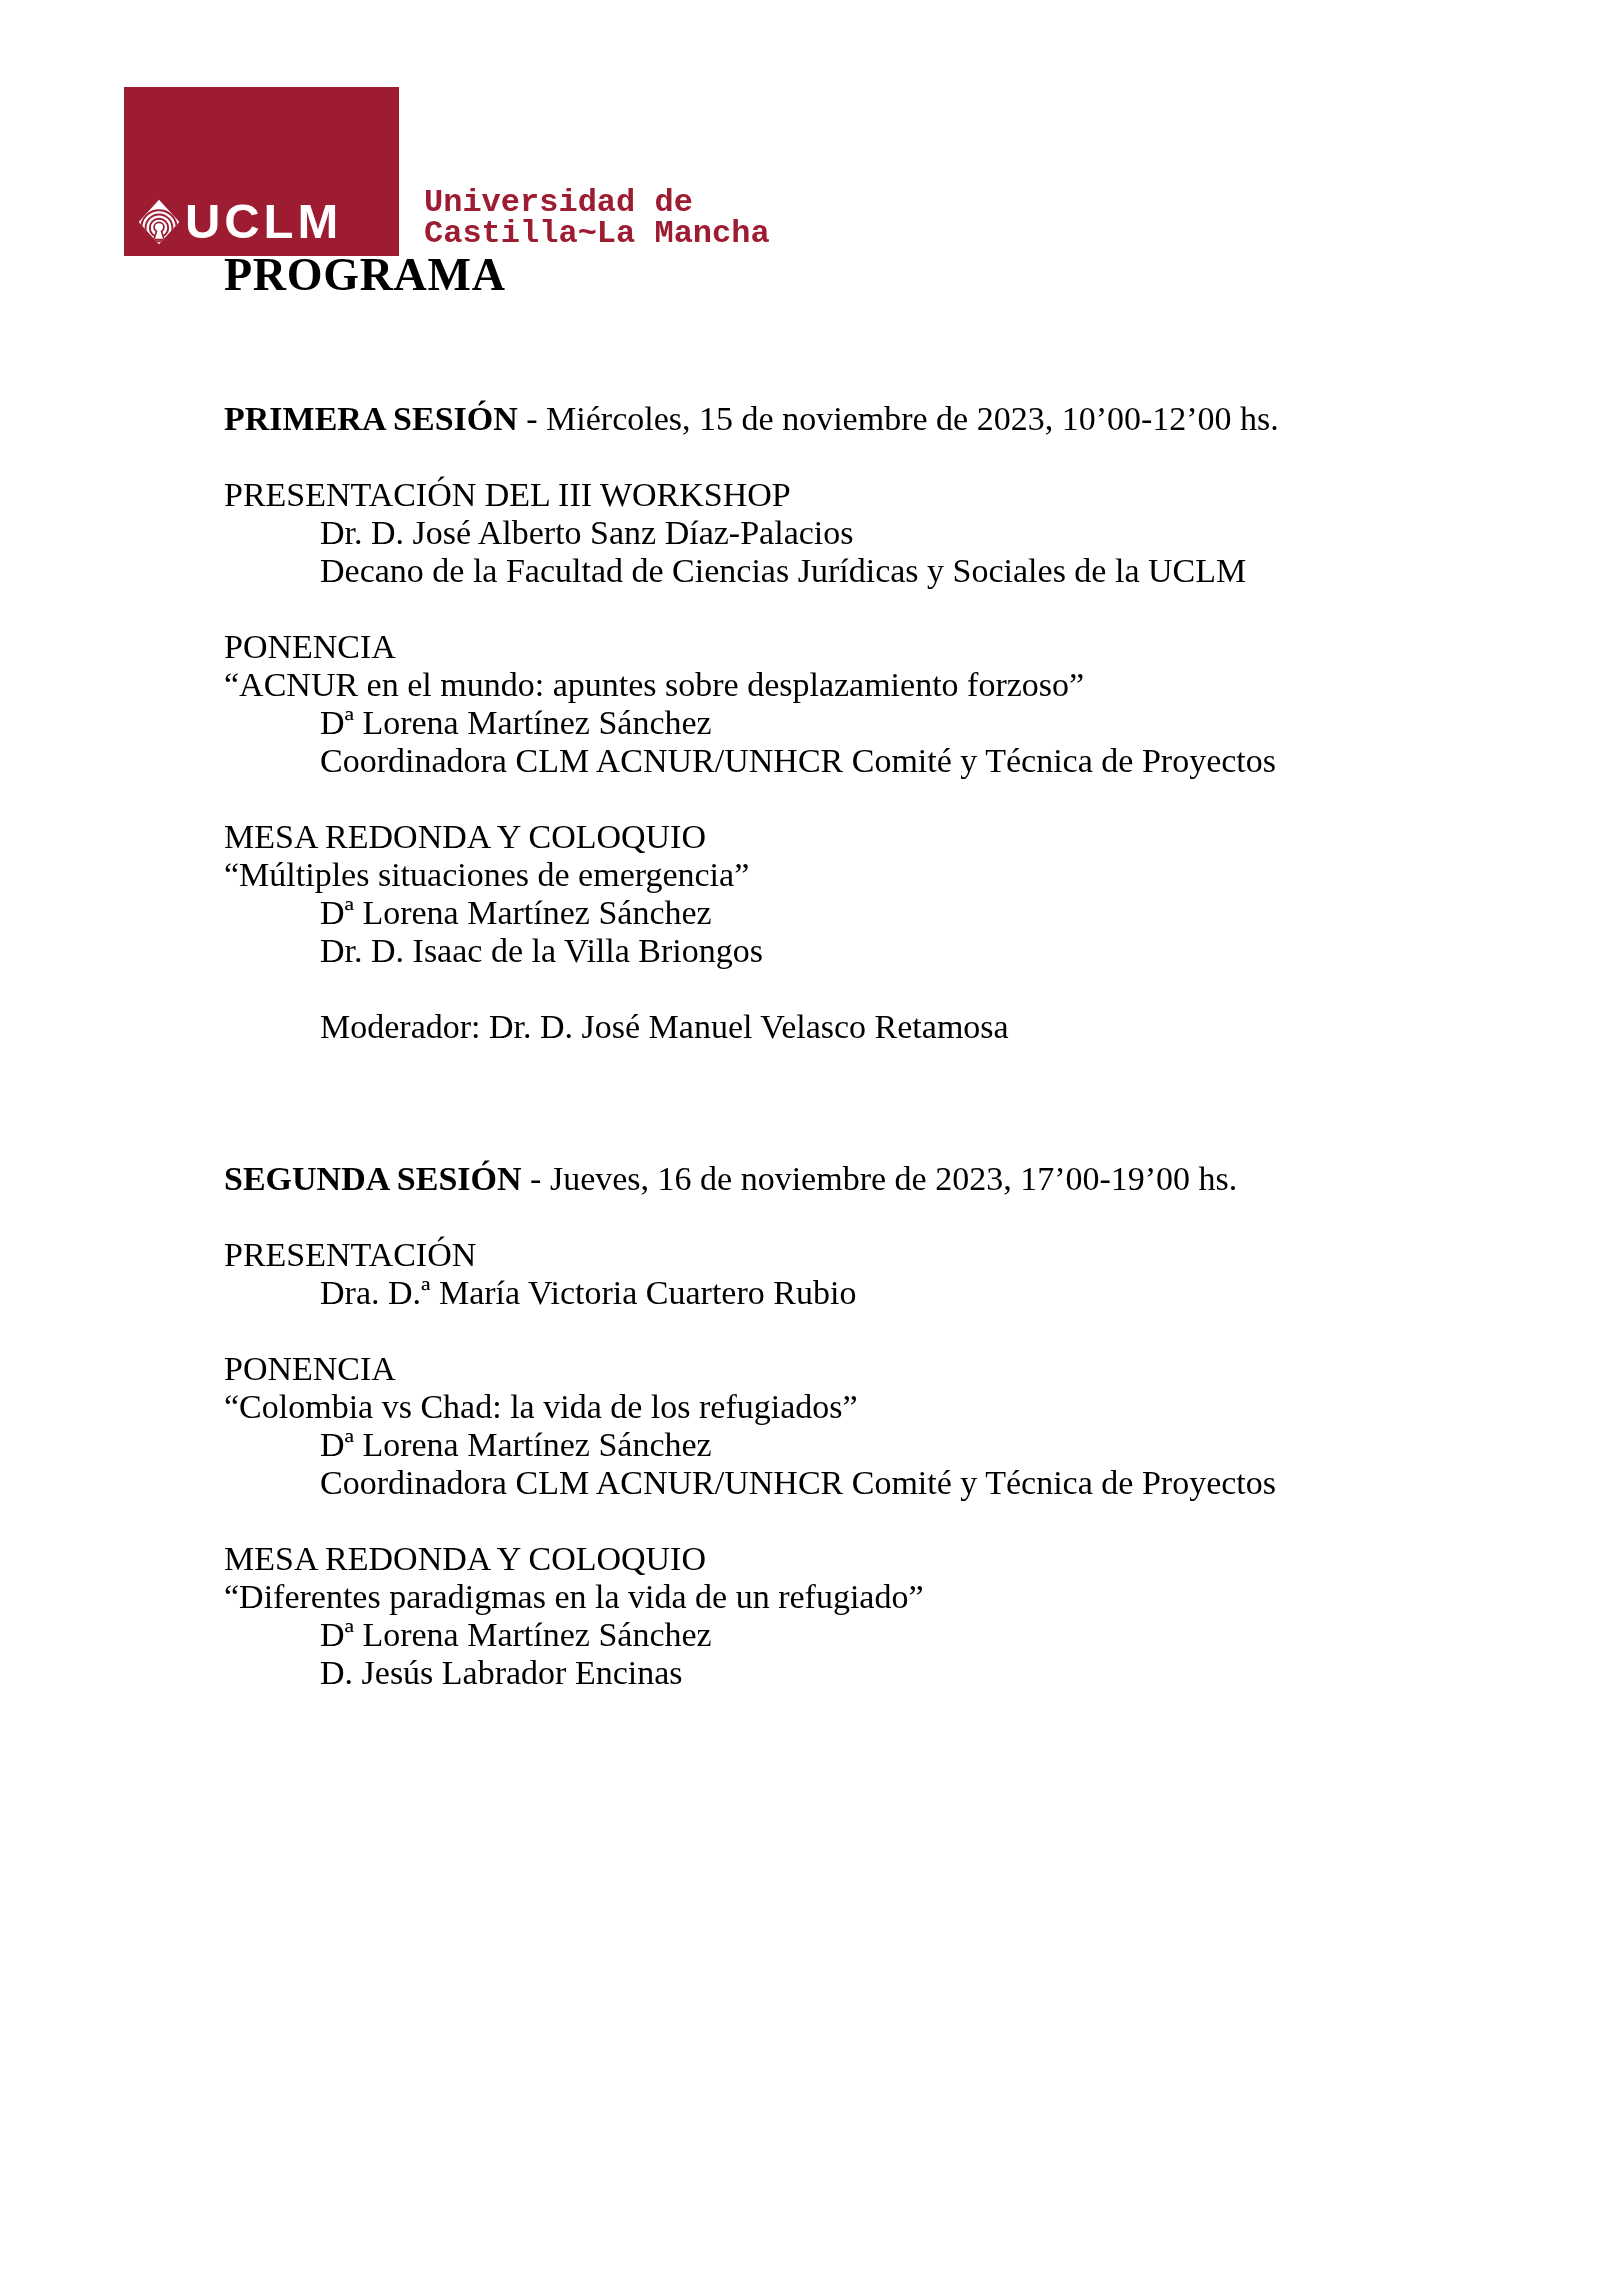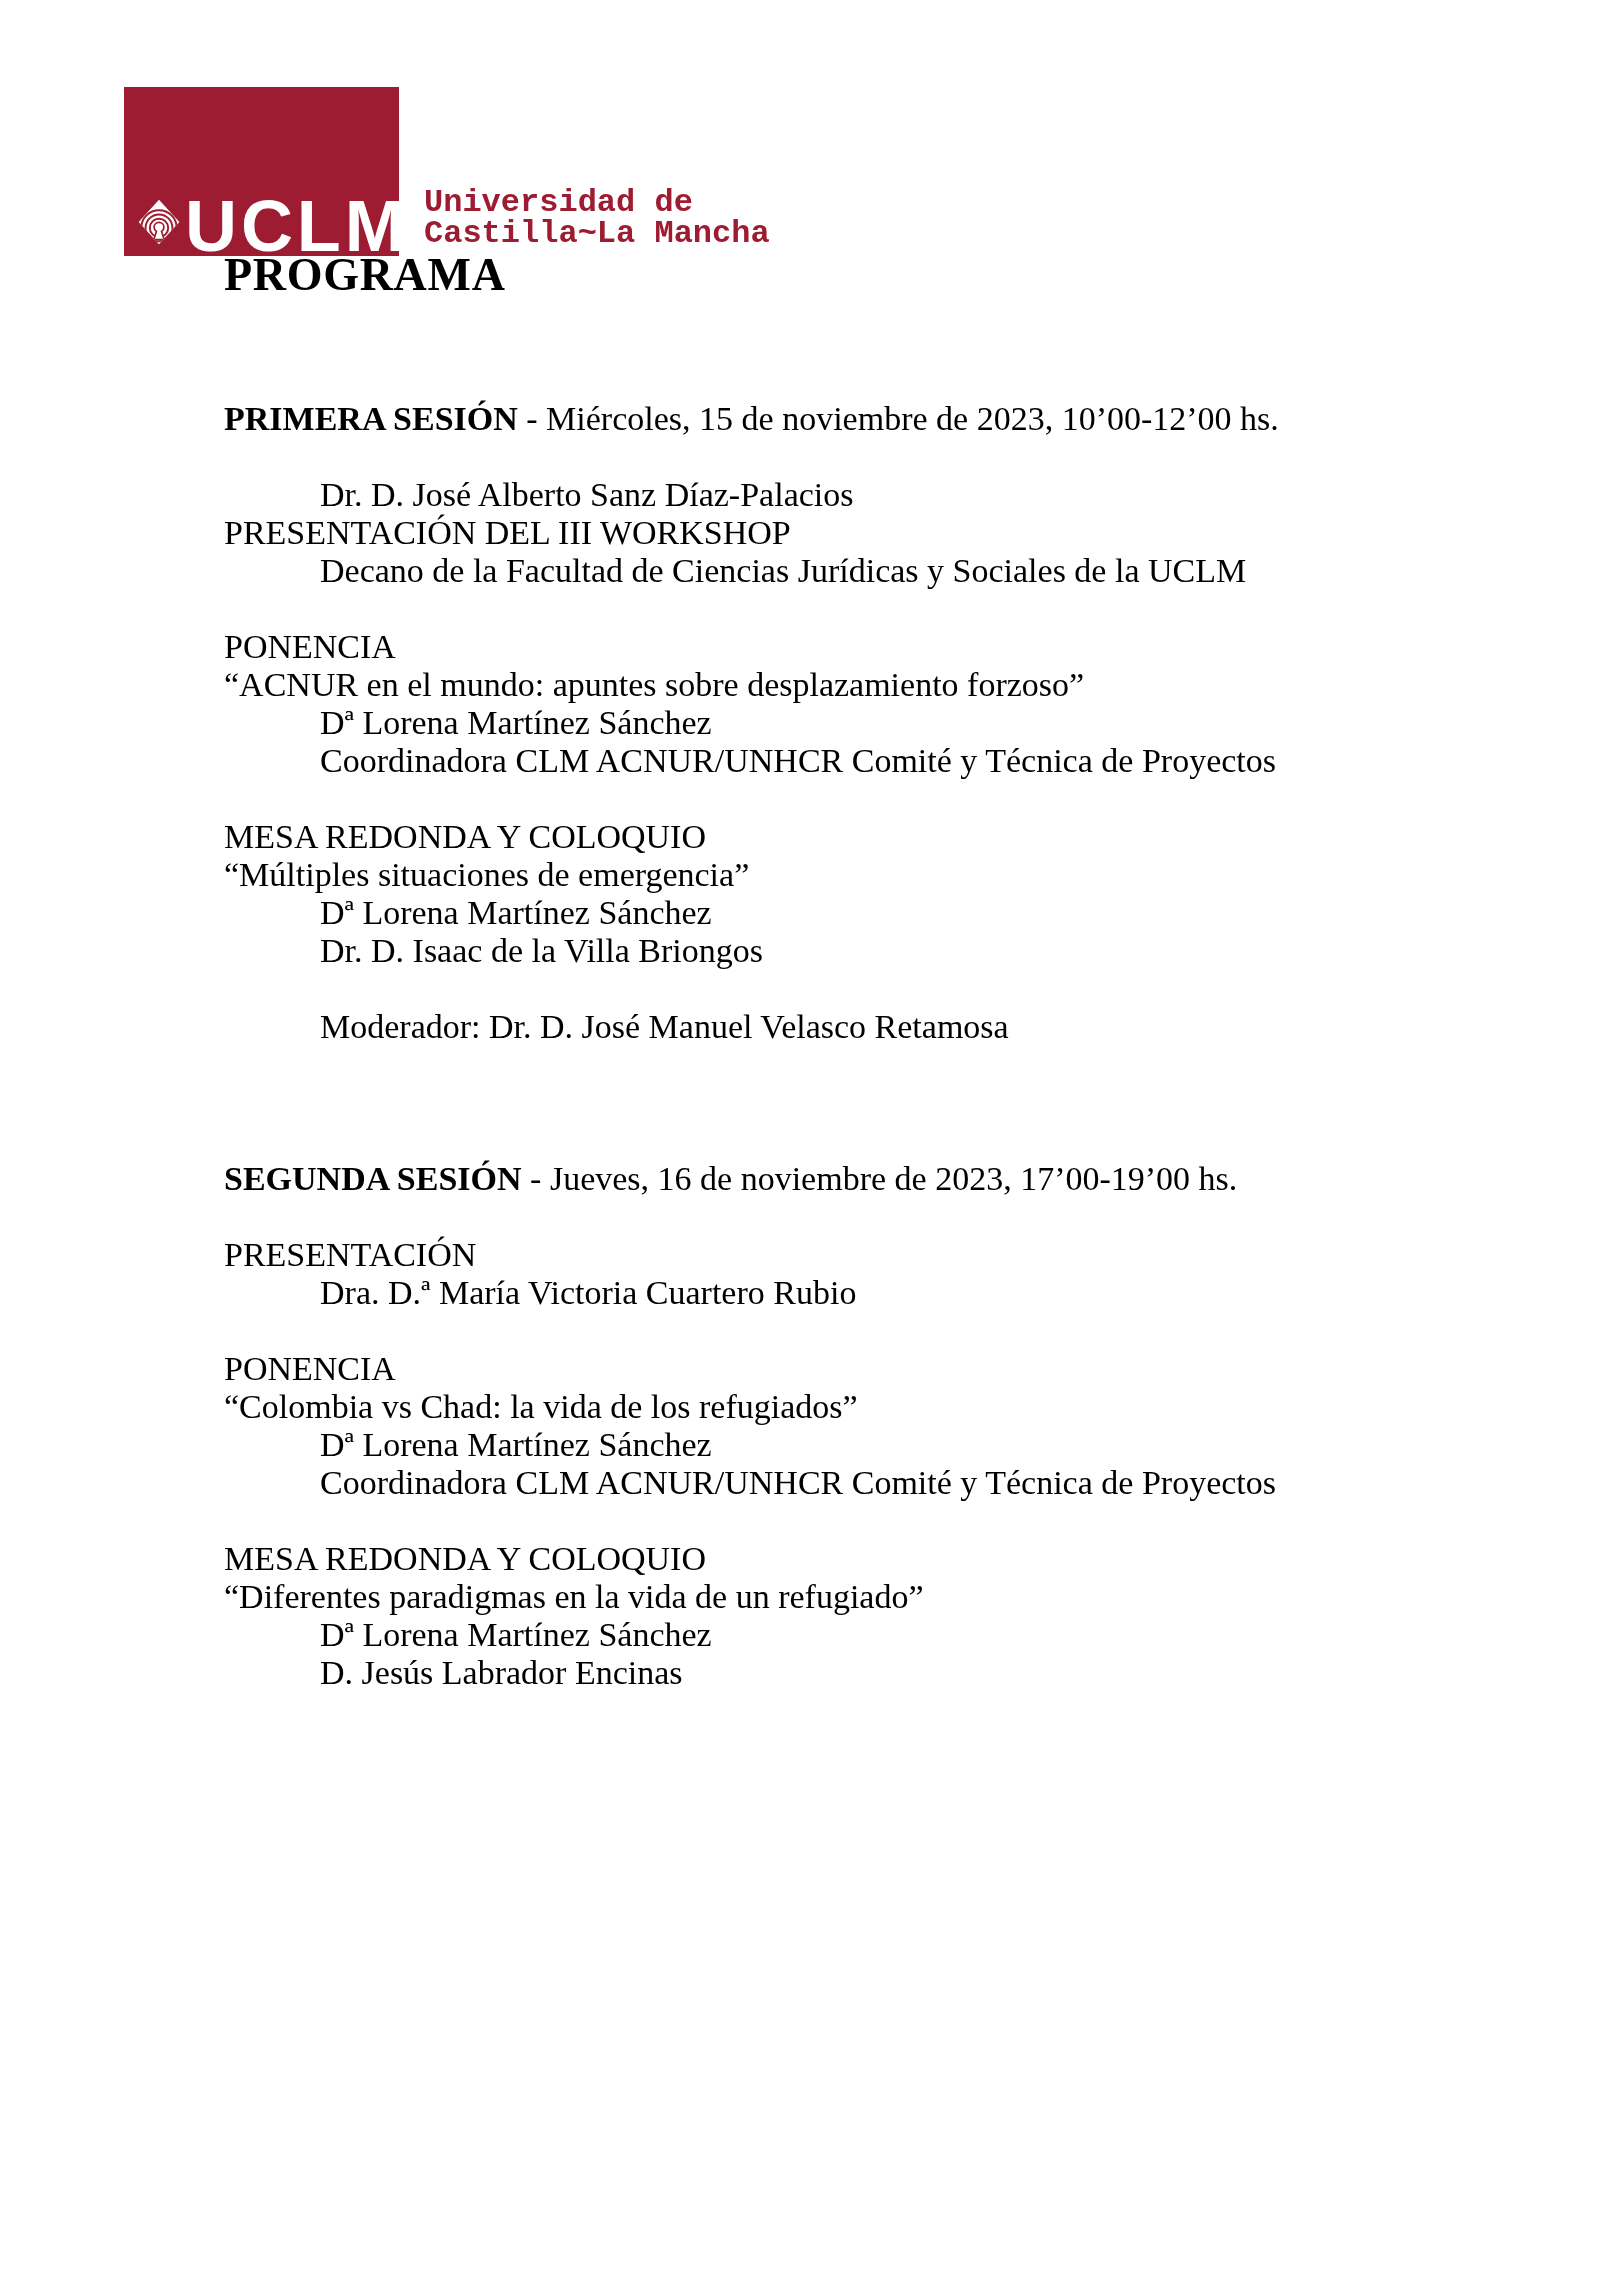--- a/index.html
+++ b/index.html
@@ -26,24 +26,24 @@
   .logo-diamond {
     position: absolute;
     left: 14.4px;
     top: 112px;
     width: 42px;
     height: 46px;
   }
   .logo-acronym {
     position: absolute;
     left: 61px;
-    top: 103px;
+    top: 110px;
     font-family: "Liberation Sans", sans-serif;
     font-weight: bold;
-    font-size: 72px;
+    font-size: 49px;
     line-height: 1;
     letter-spacing: 3.9px;
     color: #ffffff;
   }
   .uni-name {
     position: absolute;
     left: 424px;
     top: 187px;
     font-family: Liberation Mono, monospace;
     font-weight: bold;
@@ -106,22 +106,22 @@
   <div class="uni-name">
     <div>Universidad de</div>
     <div>Castilla~La Mancha</div>
   </div>
 
   <h1 class="doc-title">PROGRAMA</h1>
 
   <div class="program" id="program-lines">
       <div class="line"><b>PRIMERA SESIÓN</b><span> - Miércoles, 15 de noviembre de 2023, 10’00-12’00 hs.</span></div>
       <div class="line blank"></div>
+      <div class="line"><span>PRESENTACIÓN DEL III WORKSHOP</span></div>
       <div class="line indent"><span>Dr. D. José Alberto Sanz Díaz-Palacios</span></div>
-      <div class="line"><span>PRESENTACIÓN DEL III WORKSHOP</span></div>
       <div class="line indent"><span>Decano de la Facultad de Ciencias Jurídicas y Sociales de la UCLM</span></div>
       <div class="line blank"></div>
       <div class="line"><span>PONENCIA</span></div>
       <div class="line"><span>“ACNUR en el mundo: apuntes sobre desplazamiento forzoso”</span></div>
       <div class="line indent"><span>Dª Lorena Martínez Sánchez</span></div>
       <div class="line indent"><span>Coordinadora CLM ACNUR/UNHCR Comité y Técnica de Proyectos</span></div>
       <div class="line blank"></div>
       <div class="line"><span>MESA REDONDA Y COLOQUIO</span></div>
       <div class="line"><span>“Múltiples situaciones de emergencia”</span></div>
       <div class="line indent"><span>Dª Lorena Martínez Sánchez</span></div>

